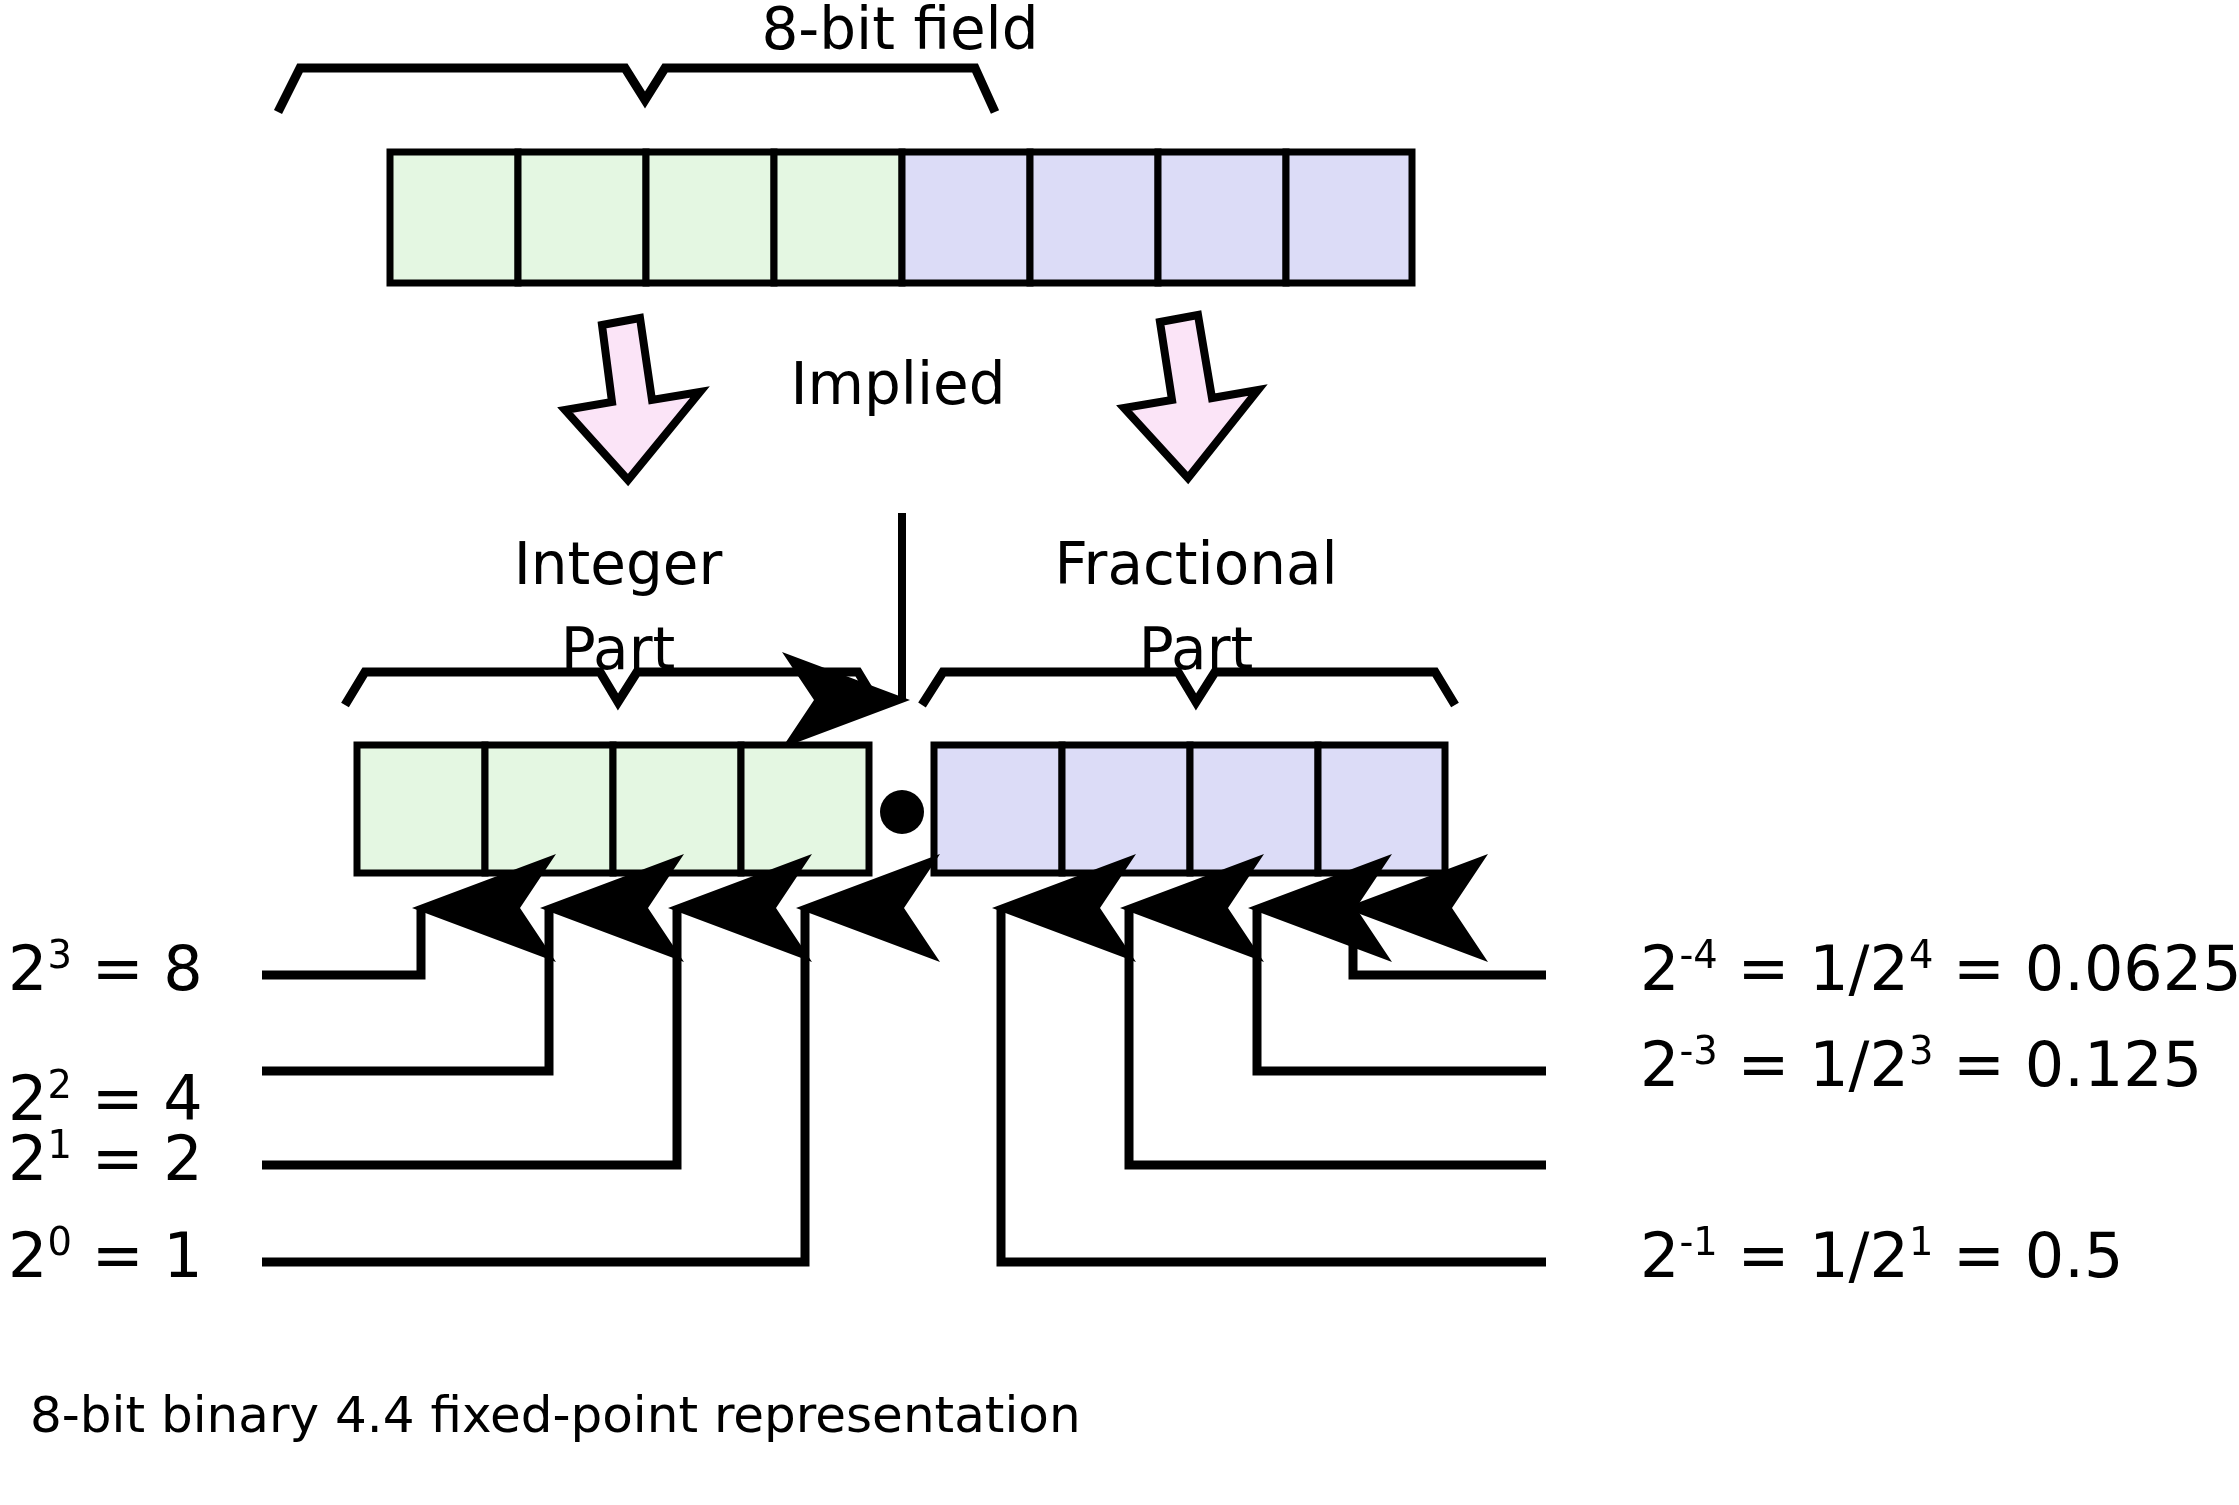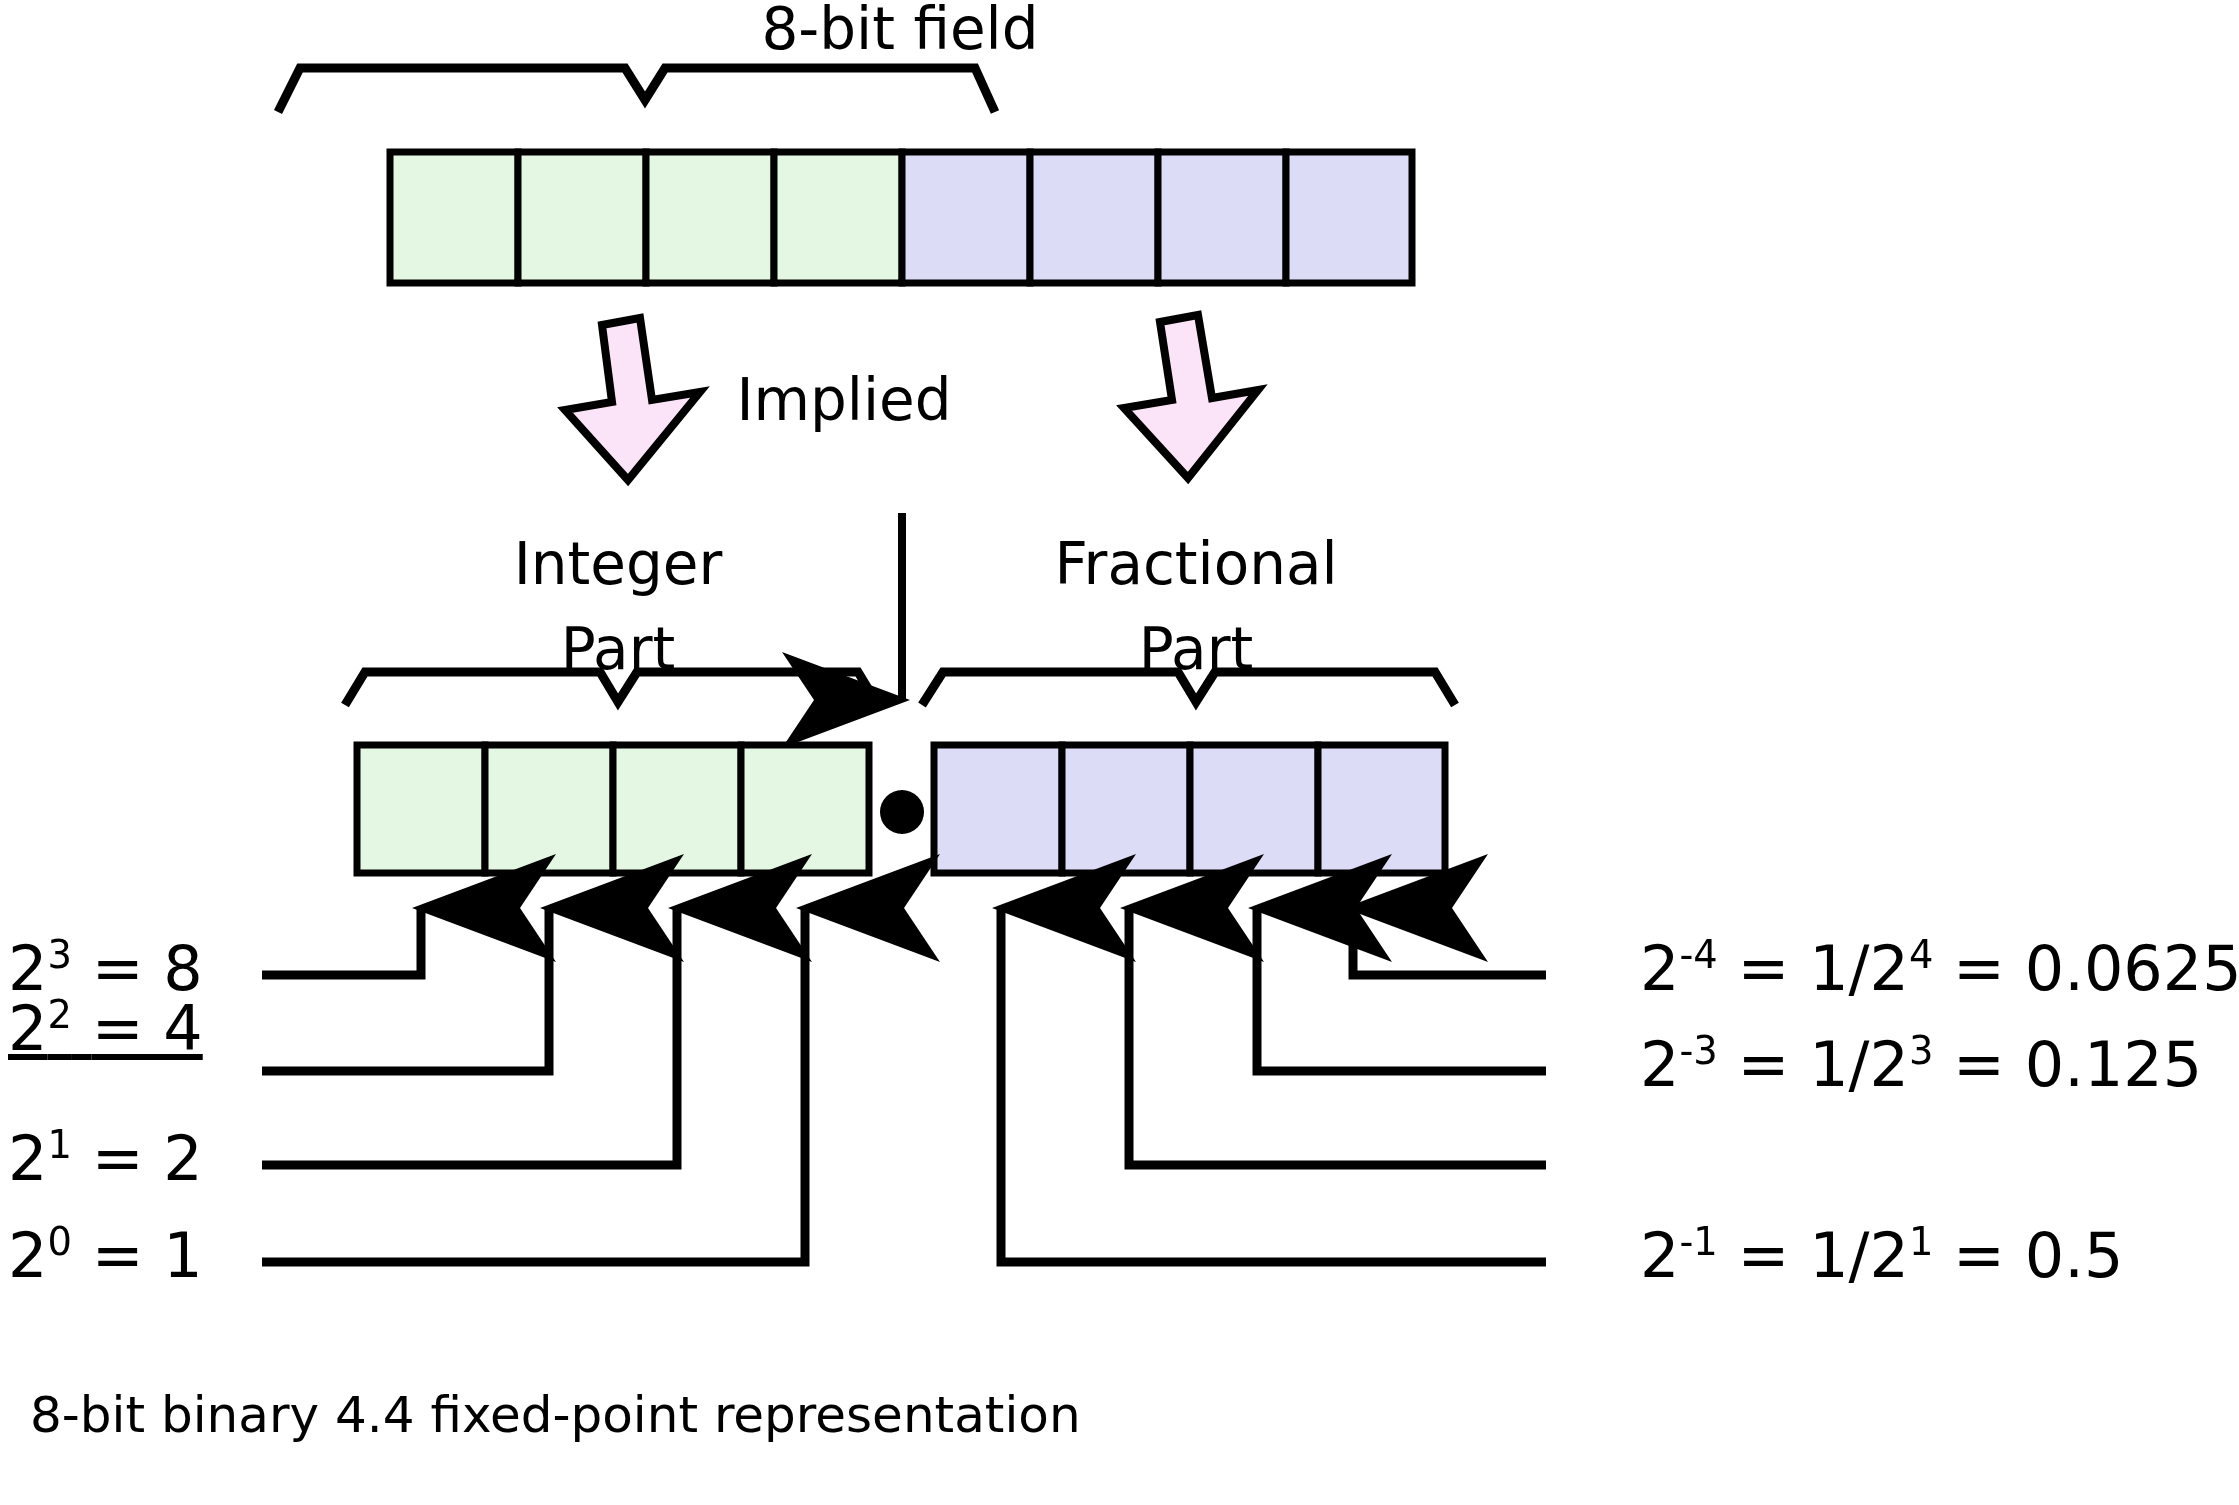--- a/index.html
+++ b/index.html
@@ -87,33 +87,33 @@
     <g fill="none" stroke="#000" stroke-width="9" stroke-linejoin="miter">
       <path d="M 1546,975 L 1353,975 L 1353,908" marker-end="url(#uparrow)"></path>
       <path d="M 1546,1071 L 1257,1071 L 1257,908" marker-end="url(#uparrow)"></path>
       <path d="M 1546,1165 L 1129,1165 L 1129,908" marker-end="url(#uparrow)"></path>
       <path d="M 1546,1262 L 1001,1262 L 1001,908" marker-end="url(#uparrow)"></path>
     </g>
   </svg>
 
   <div class="txt lbl-hdr ctr" style="left:900px;top:0px;">8-bit field</div>
 
-  <div class="txt lbl-mid ctr" style="left:844px;top:355px;margin-top:16px;">Implied</div>
+  <div class="txt lbl-mid ctr" style="left:898px;top:355px;">Implied</div>
 
   <div class="txt lbl-mid ctr" style="left:618px;top:535px;">Integer</div>
   <div class="txt lbl-mid ctr" style="left:618px;top:620px;">Part</div>
 
   <div class="txt lbl-mid ctr" style="left:1196px;top:535px;">Fractional</div>
   <div class="txt lbl-mid ctr" style="left:1196px;top:620px;">Part</div>
 
   <div class="txt eq" style="left:8px;top:938px;">
     <span>2</span><sup>3</sup>
     <span>= 8</span>
   </div>
-  <div class="txt eq" style="left:8px;top:998px;text-decoration:underline;">
+  <div class="txt eq" style="left:8px;top:1068px;">
     <span>2</span><sup>2</sup>
     <span>= 4</span>
   </div>
   <div class="txt eq" style="left:8px;top:1128px;">
     <span>2</span><sup>1</sup>
     <span>= 2</span>
   </div>
   <div class="txt eq" style="left:8px;top:1225px;">
     <span>2</span><sup>0</sup>
     <span>= 1</span>

